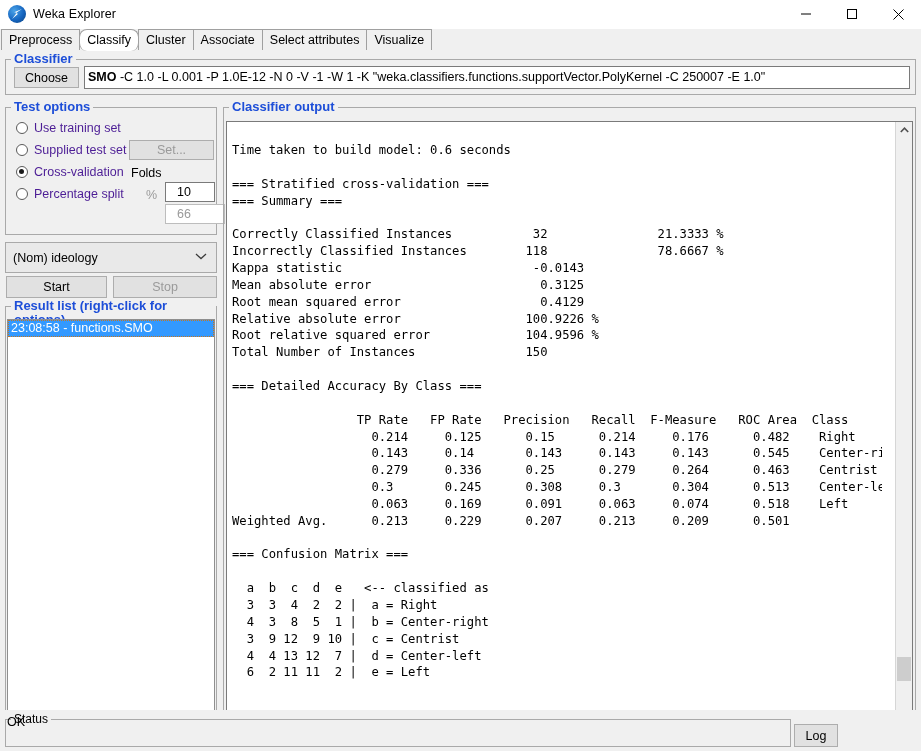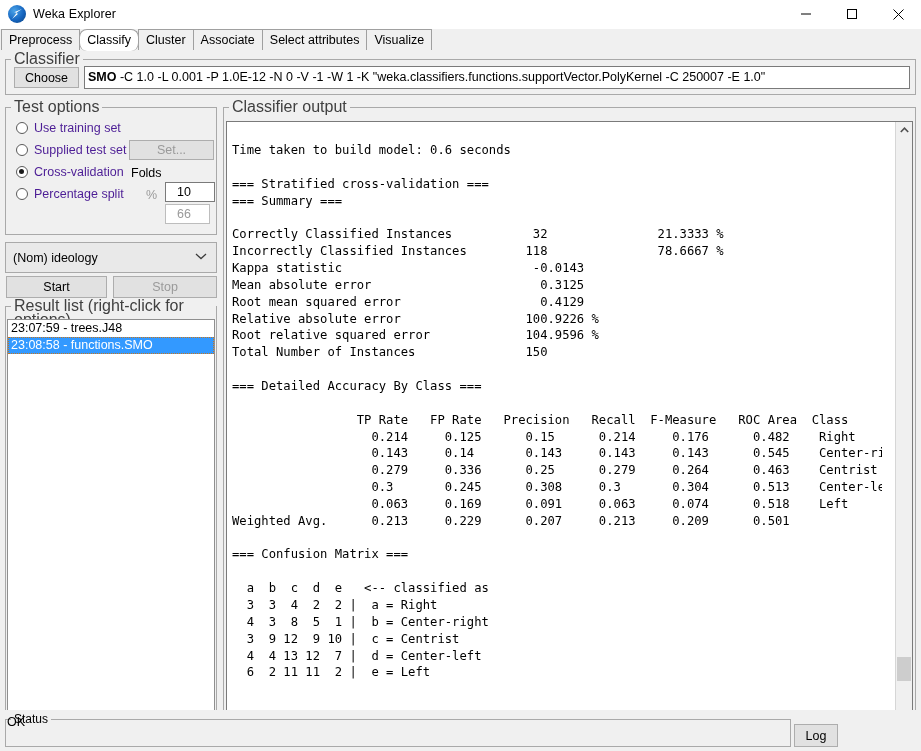--- a/index.html
+++ b/index.html
@@ -106,23 +106,24 @@
     position: absolute;
     border: 1px solid #a9a9a9;
     box-sizing: border-box;
   }
   .group > .group-title {
     position: absolute;
     top: -8px;
     left: 5px;
     background: #f0f0f0;
     padding: 0 3px;
-    font-size: 16px;
-    color: #404040;
+    font-size: 13px;
+    color: #1d4ed8;
     line-height: 14px;
+    font-weight: bold;
   }
 
   
   #classifier-group {
     left: 5px; top: 9px; width: 911px; height: 36px;
   }
   #choose-button {
     position: absolute;
     left: 8px; top: 7px;
     width: 65px; height: 21px;
@@ -406,40 +407,39 @@
       <span class="radio-label">Cross-validation</span>
     </div>
     <div class="field-label" style="left:125px; top:58px;">Folds</div>
     <div class="textfield" style="left:159px; top:54px; width:50px; height:20px;">10</div>
 
     <div class="radio-row" style="top:77px;">
       <span class="radio"></span>
       <span class="radio-label">Percentage split</span>
     </div>
     <div class="field-label dim" style="left:140px; top:80px;">%</div>
-    <div class="textfield dim" style="left:159px; top:76px; width:45px; height:20px;">66</div>
+    <div class="textfield dim" style="left:159px; top:76px; width:60px; height:20px;">66</div>
 
   </div>
 
   <div id="class-combo">
     <span>(Nom) ideology</span>
     <span class="chev">
       <svg width="12" height="8" viewBox="0 0 12 8">
           <polyline points="1,1.5 6,6 11,1.5" fill="none" stroke="#3c3c3c" stroke-width="1.3"></polyline>
         </svg>
     </span>
   </div>
 
   <div id="start-button" class="btn">Start</div>
   <div id="stop-button" class="btn disabled">Stop</div>
 
   <div class="group" id="resultlist-group">
     <div class="group-title">Result list (right-click for options)</div>
     <div id="resultlist">
-      <div class="result-item">23:07:59 - trees.J48</div>
       <div class="result-item selected">23:08:58 - functions.SMO</div>
     </div>
   </div>
 
   <div class="group" id="output-group">
     <div class="group-title">Classifier output</div>
     <div id="output-panel">
       <pre id="output-text">Time taken to build model: 0.6 seconds
 
 === Stratified cross-validation ===

